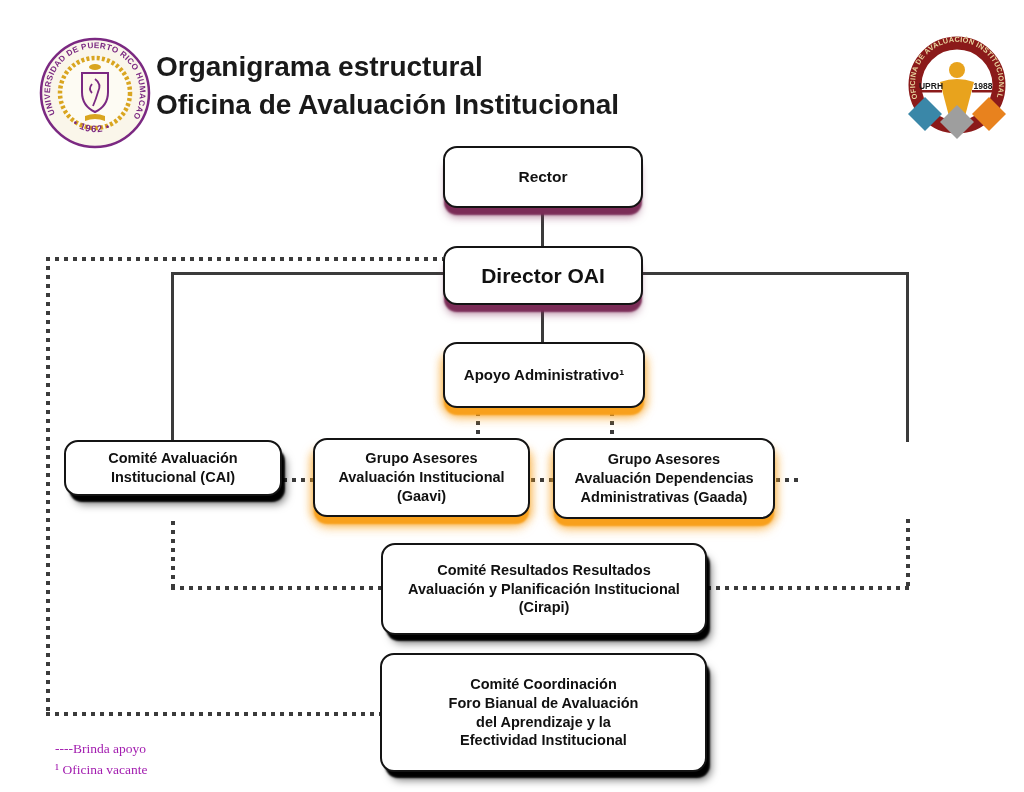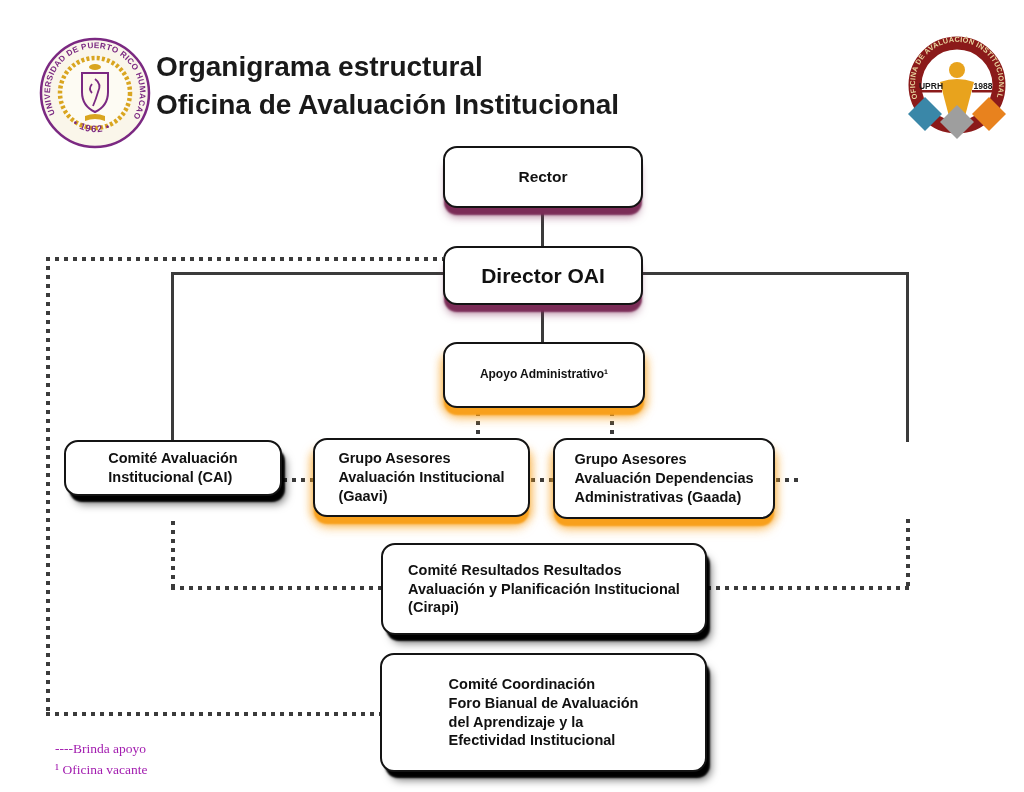--- a/index.html
+++ b/index.html
@@ -13,21 +13,21 @@
   
   .sol-h{position:absolute;height:3px;background:#3b3b3b;z-index:1;}
   .sol-v{position:absolute;width:3px;background:#3b3b3b;z-index:1;}
   .dot-h{position:absolute;height:4px;z-index:1;
          background-image:repeating-linear-gradient(to right,#3b3b3b 0 4px,transparent 4px 9px);}
   .dot-v{position:absolute;width:4px;z-index:1;
          background-image:repeating-linear-gradient(to bottom,#3b3b3b 0 4px,transparent 4px 9px);}
 
   
   .box{position:absolute;background:#ffffff;border:2.5px solid #141414;border-radius:14px;
-       display:flex;align-items:center;justify-content:center;text-align:left;z-index:2;
+       display:flex;align-items:center;justify-content:center;text-align:center;z-index:2;
        font-weight:bold;font-size:14.5px;line-height:1.3;color:#111;padding:16px 8px;box-sizing:border-box;}
   .box .lbl{white-space:pre-line;}
   .sh-purple{box-shadow:0 8px 2px -1px #7b2c57, 0 12px 9px -3px rgba(123,44,87,.55);}
   .sh-orange{box-shadow:0 8px 2px -1px #f8a01c, 0 13px 11px -3px rgba(248,160,28,.65),
              6px 7px 9px -3px rgba(248,160,28,.55), -6px 7px 9px -3px rgba(248,160,28,.55);}
   .sh-black{box-shadow:4px 7px 2px -1px #000000, 7px 11px 9px -3px rgba(0,0,0,.55);}
 
   
   .legend{position:absolute;left:55px;top:739px;font-family:"Liberation Serif",serif;
           font-size:13.5px;color:#a21caf;line-height:1.55;z-index:2;}
@@ -113,21 +113,21 @@
   <div class="dot-h" style="left:46px;top:712px;width:334px;"></div>
 
   <div class="box sh-purple" style="left:443px;top:146px;width:200px;height:62px;font-size:15.5px;">
     <span class="lbl">Rector</span>
   </div>
 
   <div class="box sh-purple" style="left:443px;top:246px;width:200px;height:59px;font-size:21px;">
     <span class="lbl">Director OAI</span>
   </div>
 
-  <div class="box sh-orange" style="left:443px;top:342px;width:202px;height:66px;font-size:12px;">
+  <div class="box sh-orange" style="left:443px;top:342px;width:202px;height:66px;font-size:15px;">
     <span class="lbl">Apoyo Administrativo¹</span>
   </div>
 
   <div class="box sh-black" style="left:64px;top:440px;width:218px;height:56px;">
     <span class="lbl">Comité Avaluación
 Institucional (CAI)</span>
   </div>
 
   <div class="box sh-orange" style="left:313px;top:438px;width:217px;height:79px;">
     <span class="lbl">Grupo Asesores

